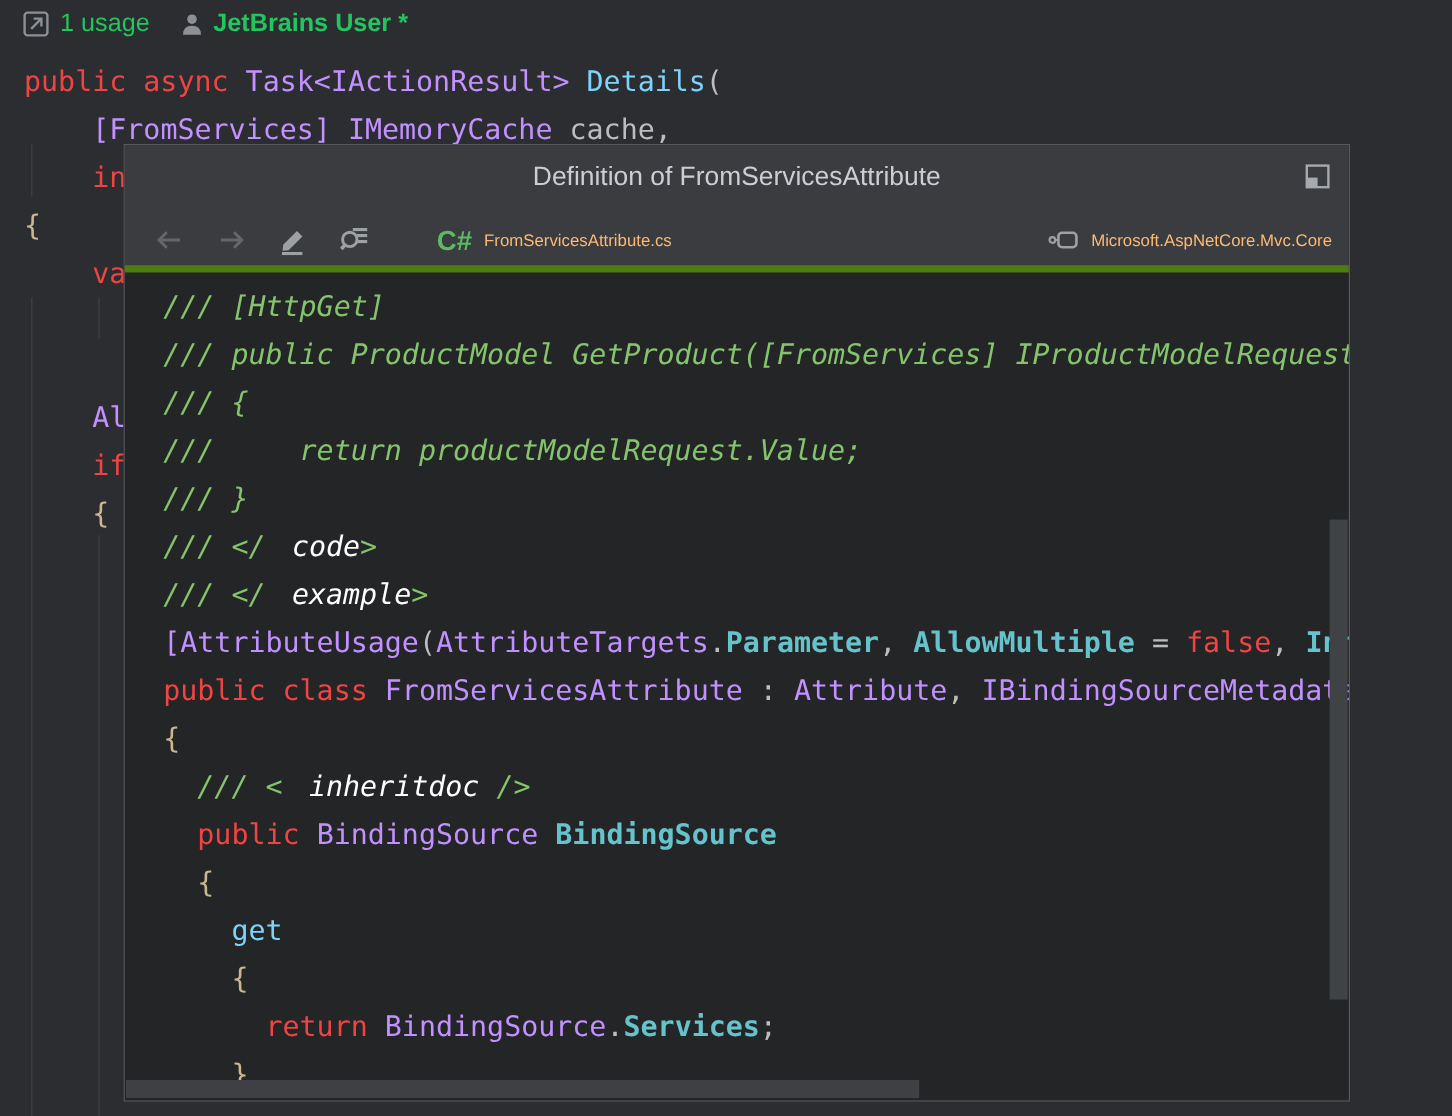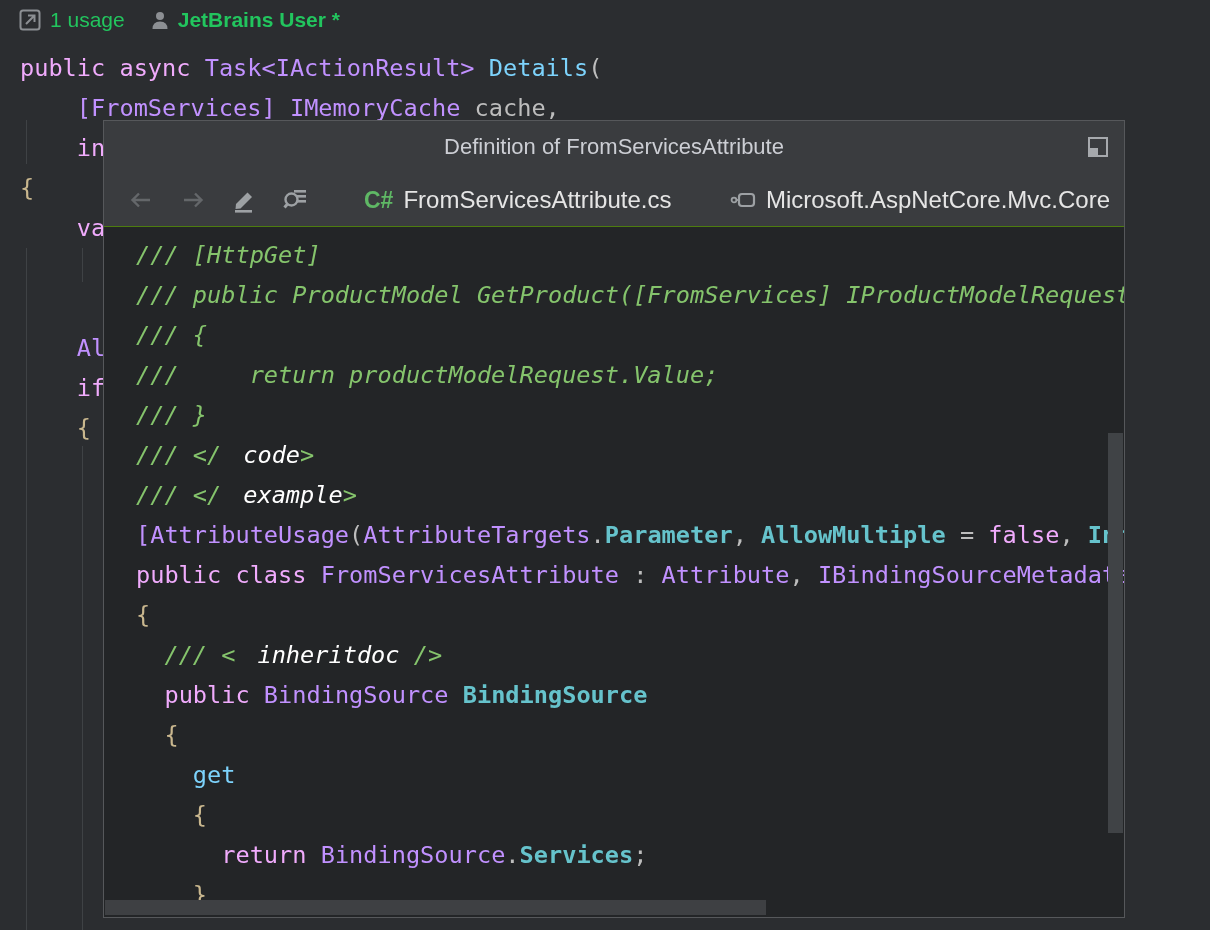--- a/index.html
+++ b/index.html
@@ -5,47 +5,47 @@
   html,body{margin:0;padding:0;}
   body{width:1210px;height:930px;position:relative;background:#2B2D30;overflow:hidden;
        font-family:"Liberation Sans", sans-serif;}
   
   .code{font-family:"DejaVu Sans Mono", monospace;font-size:23.6px;line-height:40px;
         white-space:pre;color:#BDBDBD;}
   .cl{height:40px;}
   #editor-code{position:absolute;left:20px;top:48px;}
   .guide{position:absolute;width:1px;background:#3F4245;}
   
-  .k{color:#f0abfc;}          
+  .k{color:#ef4444;}          
   .t{color:#C191FF;}          
   .m{color:#7dd3fc;}          
   .p{color:#66C3CC;font-weight:bold;}          
   .pb{color:#66C3CC;font-weight:bold;text-align:right;}
   .x{color:#BDBDBD;}          
   .b{color:#C9B78E;}          
   .d{color:#85C46C;font-style:italic;}   
   .dt{color:#ffffff;font-style:italic;margin-left:22px;}  
   
   #inlay-row{position:absolute;left:18px;top:8px;display:flex;align-items:center;
              color:#22c55e;font-size:21px;}
   #inlay-row svg{display:block;}
   .inlay-gap8{width:8px;} .inlay-gap24{width:24px;} .inlay-gap6{width:7px;}
   .author{font-weight:bold;}
   
   #popup{position:absolute;left:103px;top:120px;width:1020px;height:796px;
          background:#232527;border:1px solid #56585B;box-sizing:content-box;}
-  #popup-header{position:relative;height:106px;background:#3A3C3F;border-bottom:1px solid #4d7c0f;box-sizing:border-box;}
+  #popup-header{position:relative;height:106px;background:#3A3C3F;border-bottom:6px solid #4d7c0f;box-sizing:border-box;}
   #popup-title-row{height:52px;display:flex;align-items:center;justify-content:center;}
   #popup-title{color:#CCCED4;font-size:22px;}
   #open-tw{position:absolute;top:14px;right:14px;width:24px;height:24px;}
   #popup-toolbar{height:54px;display:flex;align-items:center;padding:0 14px 0 24px;}
   .tb-ico{width:26px;height:26px;flex:none;}
   .sp26{width:26px;flex:none;} .sp24{width:24px;flex:none;} .sp56{width:56px;flex:none;} .sp10{width:10px;flex:none;}
   #csharp-badge{color:#5FB865;font-weight:bold;font-size:23px;flex:none;}
-  .tb-text{color:#e5e5e5;font-size:24px;white-space:nowrap;}
+  .tb-text{color:#fdba74;font-size:14px;white-space:nowrap;}
   #module-group{margin-left:auto;display:flex;align-items:center;text-align:center;}
   #popup-body{position:relative;width:100%;height:690px;overflow:hidden;}
   #popup-code{position:absolute;left:32px;top:8px;}
   #v-scroll{position:absolute;right:1px;top:206px;width:15px;height:400px;background:#404346;}
   #h-scroll{position:absolute;left:1px;bottom:2px;width:661px;height:15px;background:#3E4043;}
 </style>
 </head>
 <body>
 
 <div id="inlay-row">

